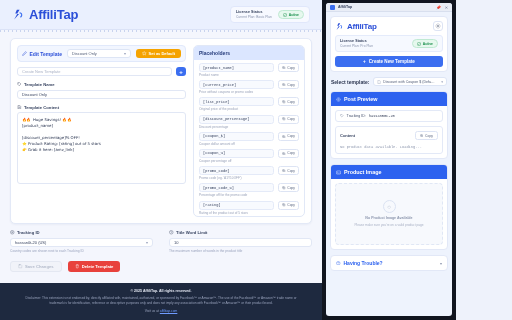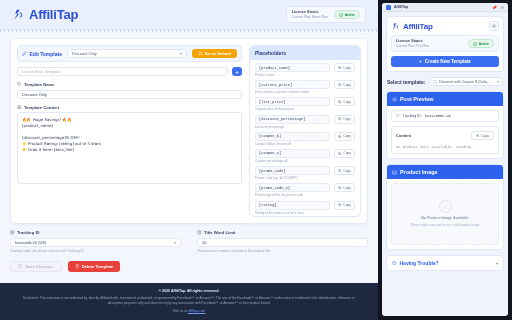--- a/index.html
+++ b/index.html
@@ -3,21 +3,21 @@
 <meta charset="utf-8">
 <style>
   * { box-sizing: border-box; margin: 0; padding: 0; }
   html, body { width: 512px; height: 320px; overflow: hidden; }
   body {
     font-family: "Liberation Sans", sans-serif;
     background: #eef2fb;
     font-size: 5px;
     color: #1f2a44;
   }
-  .screen { position: relative; width: 512px; height: 320px; display: flex; }
+  .screen { position: relative; width: 456px; height: 320px; display: flex; }
 
   
   .page { width: 378px; height: 320px; position: relative; background: #f4f6fd; overflow: hidden; }
 
   .topbar {
     height: 30px; background: #eaf0fe; display: flex; align-items: center;
     padding: 0 12px; border-bottom: 1px solid #dbe3f7;
   }
   .brand { display: flex; align-items: center; gap: 4px; }
   .brand-logo { width: 13px; height: 13px; }

